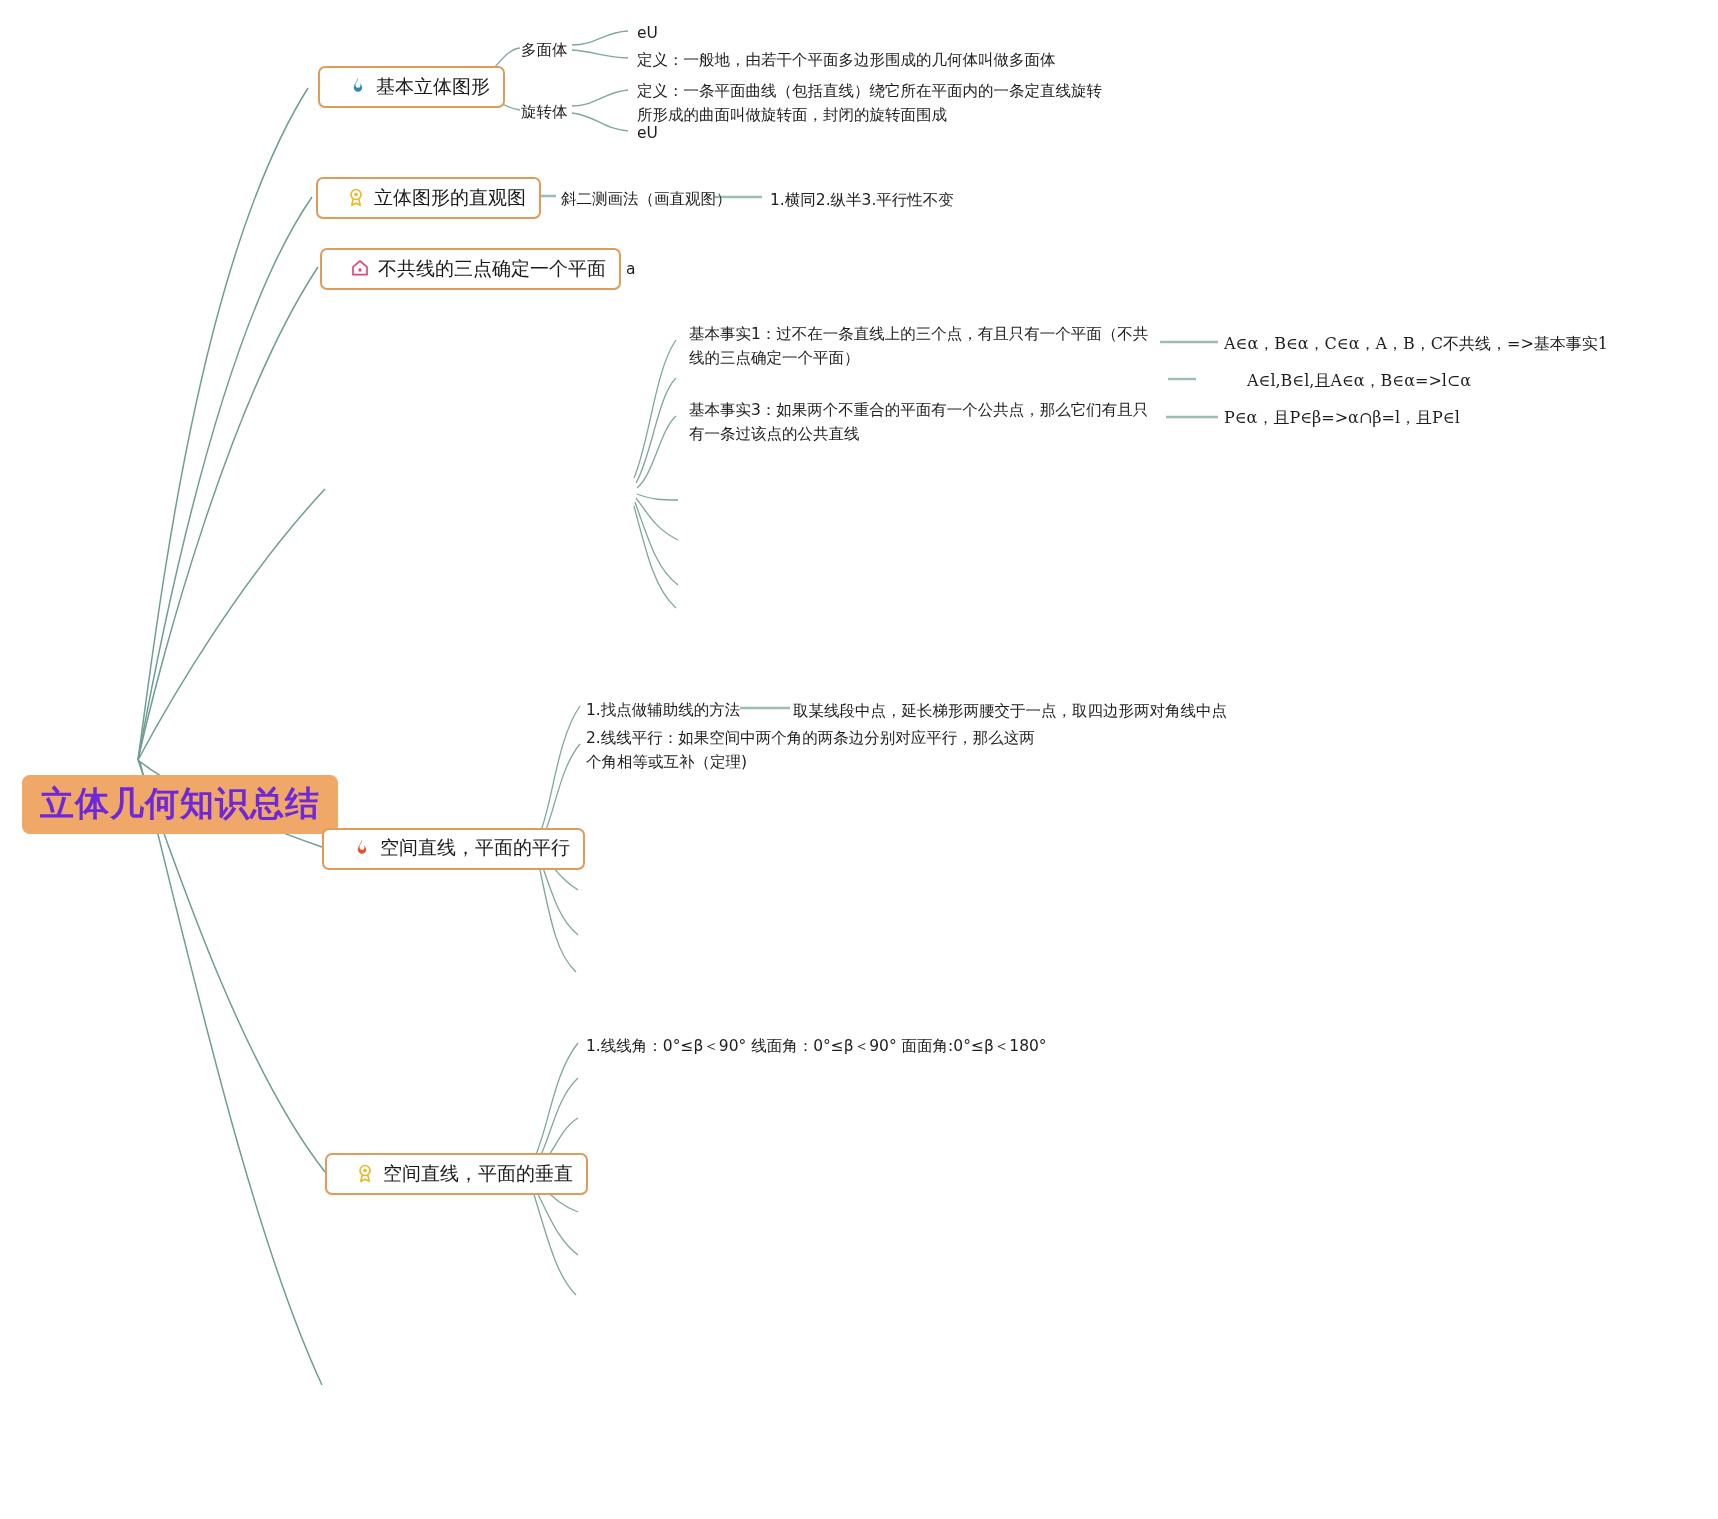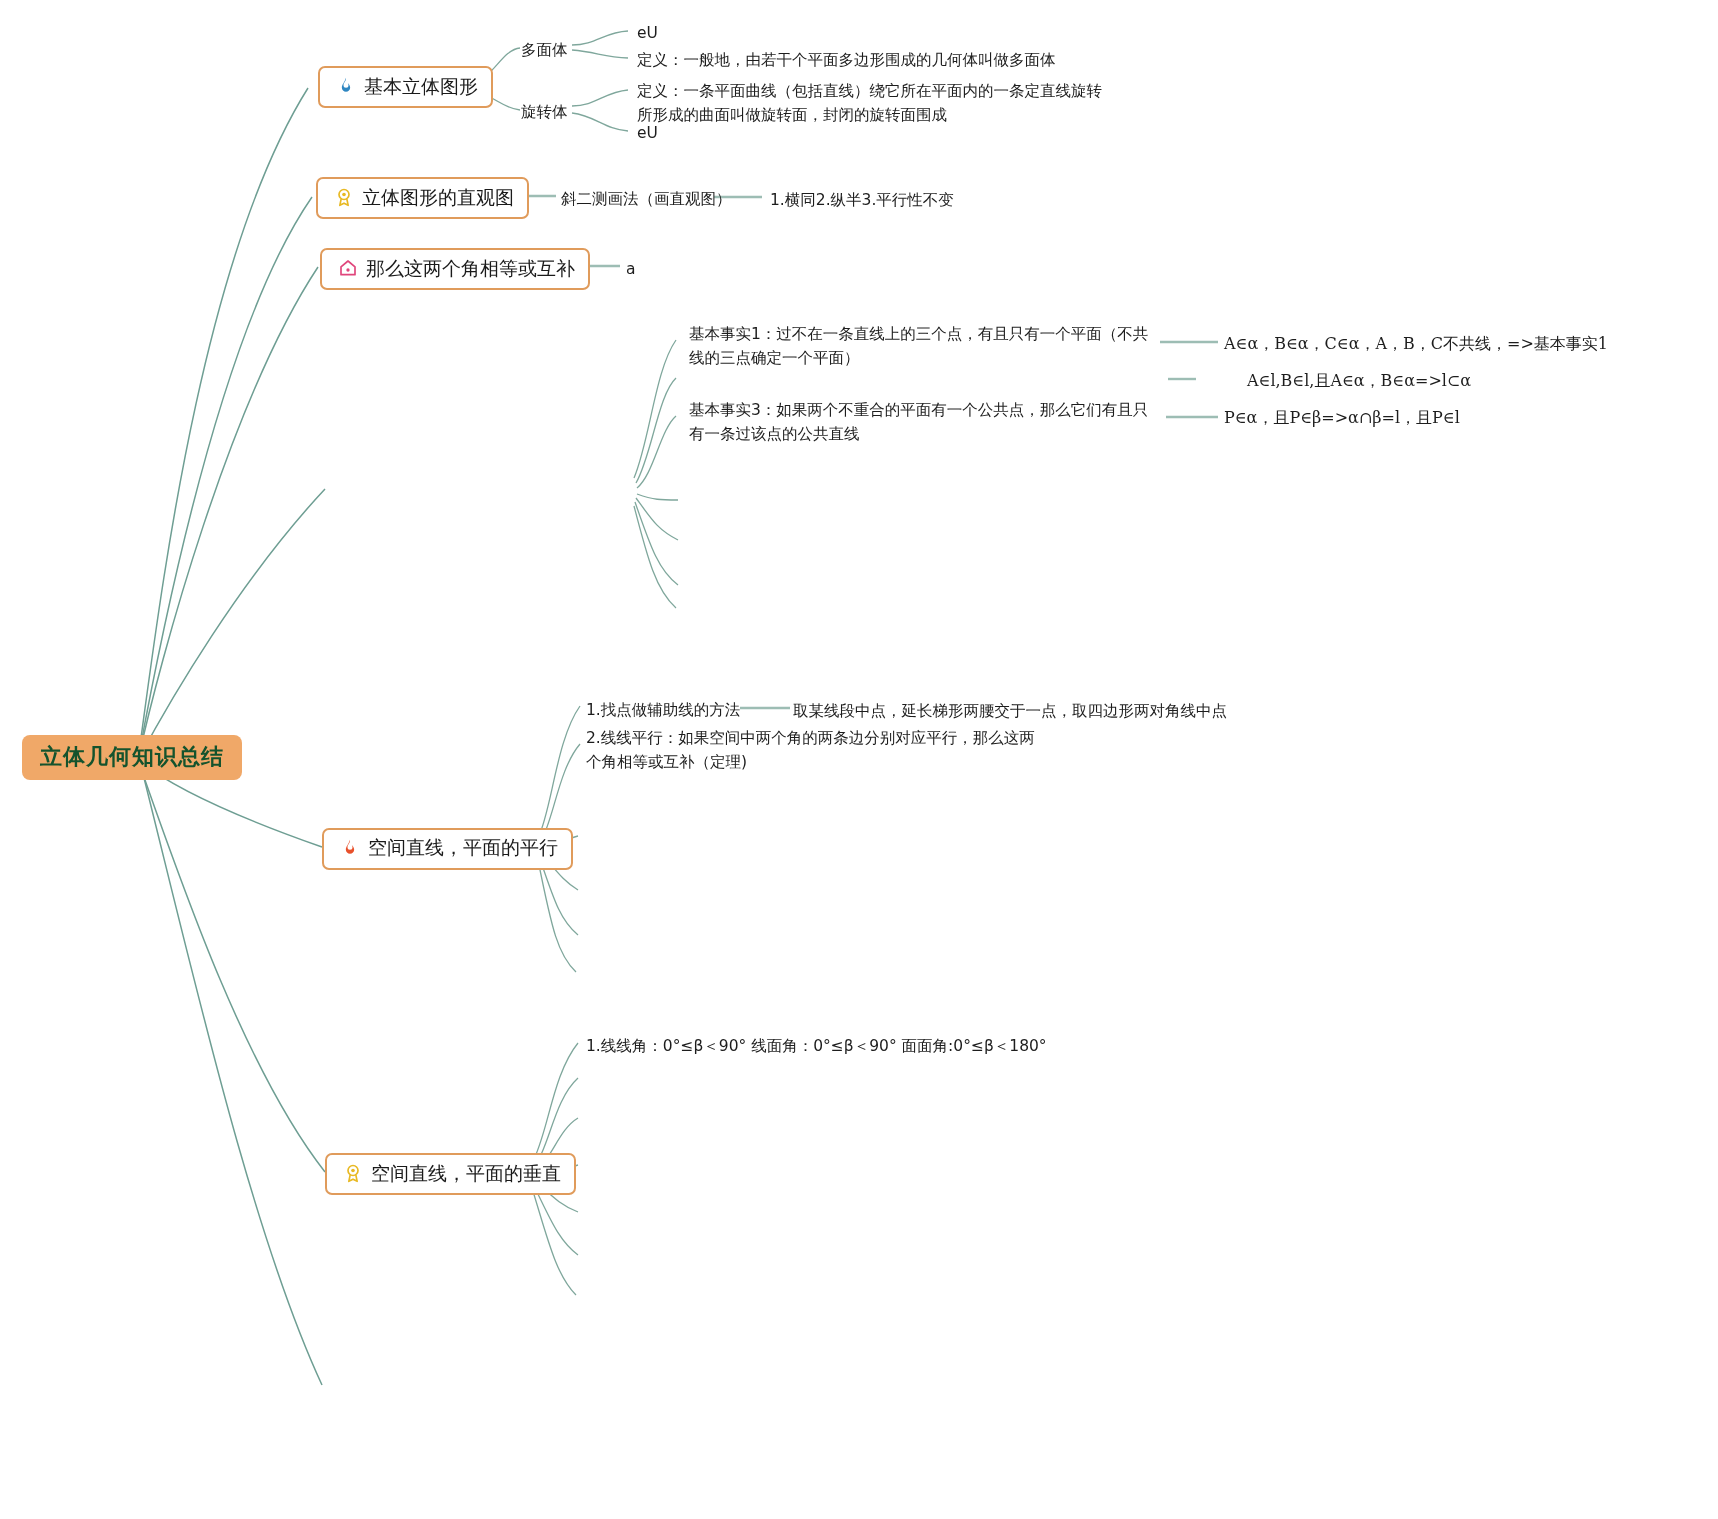--- a/index.html
+++ b/index.html
@@ -23,36 +23,37 @@
     pointer-events: none;
   }
   .node {
     position: absolute;
     white-space: nowrap;
   }
 
   
   .root {
     background: #F0A868;
-    color: #14532d;
+    color: #6d28d9;
     border-radius: 8px;
     padding: 9px 18px 11px 18px;
-    font-size: 22px;
+    font-size: 34px;
     font-weight: bold;
     letter-spacing: 1px;
     line-height: 1.15;
     font-family: "DejaVu Sans", "Liberation Sans", sans-serif;
+    margin-top: 40px;
   }
 
   
   .branch {
     border: 2px solid #E09B5B;
     border-radius: 7px;
     background: #ffffff;
-    padding: 7px 13px 8px 16px;
+    padding: 7px 13px 8px 28px;
     font-size: 19px;
     color: #1a1a1a;
     display: flex;
     align-items: center;
     gap: 8px;
     line-height: 1.2;
     font-family: "DejaVu Sans", "Liberation Sans", sans-serif;
   }
   .branch .label { display: inline-block; }
 
@@ -201,21 +202,21 @@
     <span>1.横同2.纵半3.平行性不变</span>
   </div>
 
   <div class="node branch" style="left:320px; top:248px;">
     <span class="ico">
       <svg viewBox="0 0 24 24">
         <path d="M3.6 10.6 L12 3.6 L20.4 10.6 L20.4 20 L3.6 20 Z" fill="none" stroke="#E0457B" stroke-width="2" stroke-linejoin="round"></path>
         <circle cx="12" cy="14.4" r="2" fill="#E0457B"></circle>
       </svg>
     </span>
-    <span class="label">那么这两个角相等或互补</span>
+    <span class="label">不共线的三点确定一个平面</span>
   </div>
 
   <div class="leaf" style="left:626px; top:257px;">
     <span>a</span>
   </div>
 
 
   <div class="leaf wrap" style="left:689px; top:322px; width:472px;">
     <span>基本事实1：过不在一条直线上的三个点，有且只有一个平面（不共线的三点确定一个平面）</span>
   </div>

